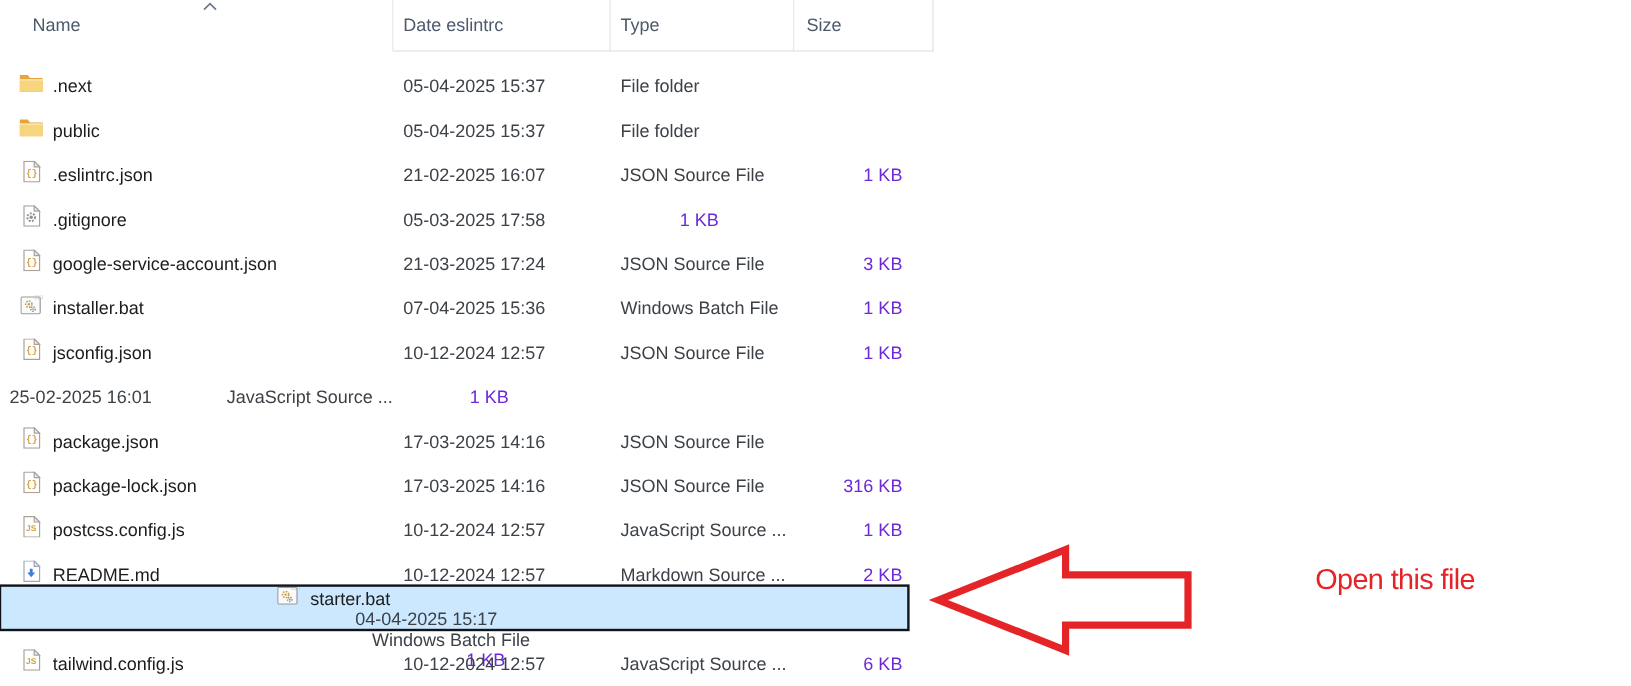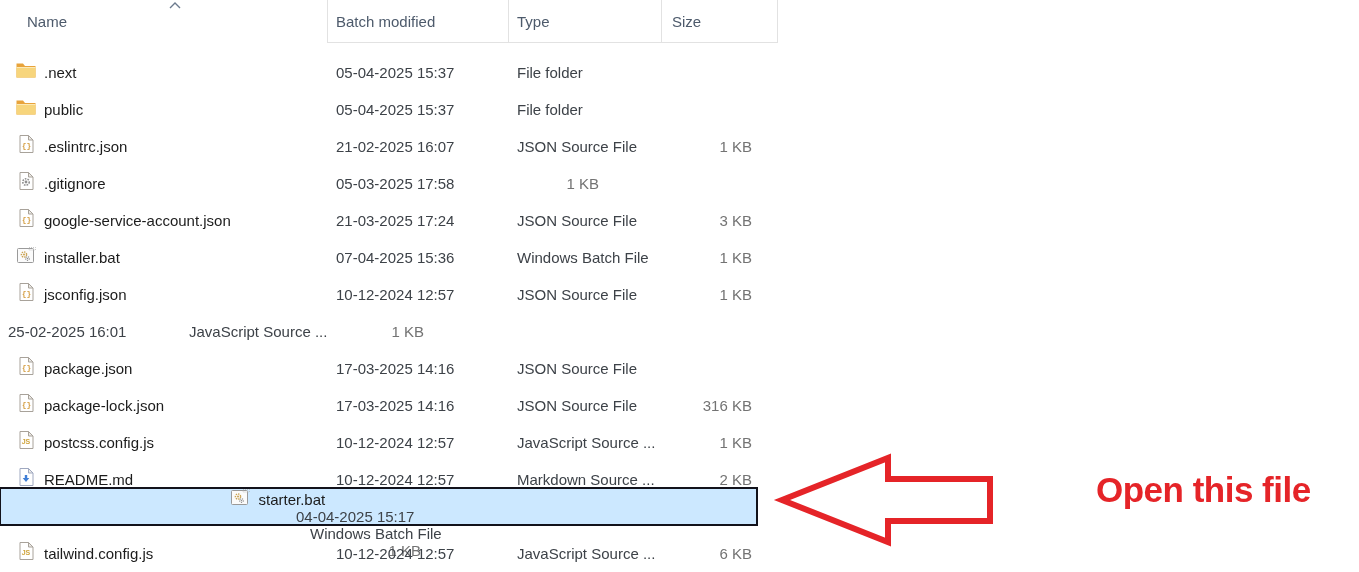--- a/index.html
+++ b/index.html
@@ -18,44 +18,44 @@
   .hcell.h-size { width:116px; padding-left:10px; border-bottom:1px solid #e2e2e2;text-align:right; }
   .sort-chevron { position:absolute; left:168px; top:1px; width:14px; height:9px; }
 
   
   .file-list { position:absolute; top:44px; left:0; width:757px; }
   .file-row { display:flex; align-items:center; height:37px; width:757px; }
   .file-row .cell { display:flex; align-items:flex-end; height:100%; font-size:15px; }
   .cell.c-name { width:328px; padding-left:16px; color:#1c1c1c; }
   .cell.c-date { width:181px; padding-left:8px; color:#3d4248; }
   .cell.c-type { width:153px; padding-left:8px; color:#3d4248; }
-  .cell.c-size { width:95px;  justify-content:flex-end; padding-right:5px; color:#737373; }
+  .cell.c-size { width:95px;  justify-content:flex-end; padding-right:5px; color:#6d28d9; }
   .icon-slot { width:20px; height:20px; margin-right:8px; display:inline-flex;
                align-items:center; justify-content:center; flex:0 0 20px; }
   .file-row.selected { background:#cce8ff; outline:2px solid #12121b; outline-offset:-1px;flex-direction:column; }
 
   
   .anno-arrow { position:absolute; left:768px; top:452px; width:232px; height:96px; }
-  .anno-text  { position:absolute; left:1096px; top:470px; font-size:35px; font-weight:bold;
+  .anno-text  { position:absolute; left:1096px; top:470px; font-size:24px; font-weight:normal;
                 letter-spacing:-0.5px; white-space:nowrap; }
 </style>
 </head>
 <body>
 
 <div id="screen">
 
   <div class="col-header">
     <div class="hcell h-name">
       <span>Name</span>
       <svg class="sort-chevron" viewBox="0 0 14 9">
         <polyline points="2,7 7,2 12,7" fill="none" stroke="#6b7a8d" stroke-width="1.4"></polyline>
       </svg>
     </div>
     <div class="hcell h-date">
-      <span>Batch modified</span>
+      <span>Date eslintrc</span>
     </div>
     <div class="hcell h-type">
       <span>Type</span>
     </div>
     <div class="hcell h-size">
       <span>Size</span>
     </div>
   </div>
 
   <div class="file-list">

